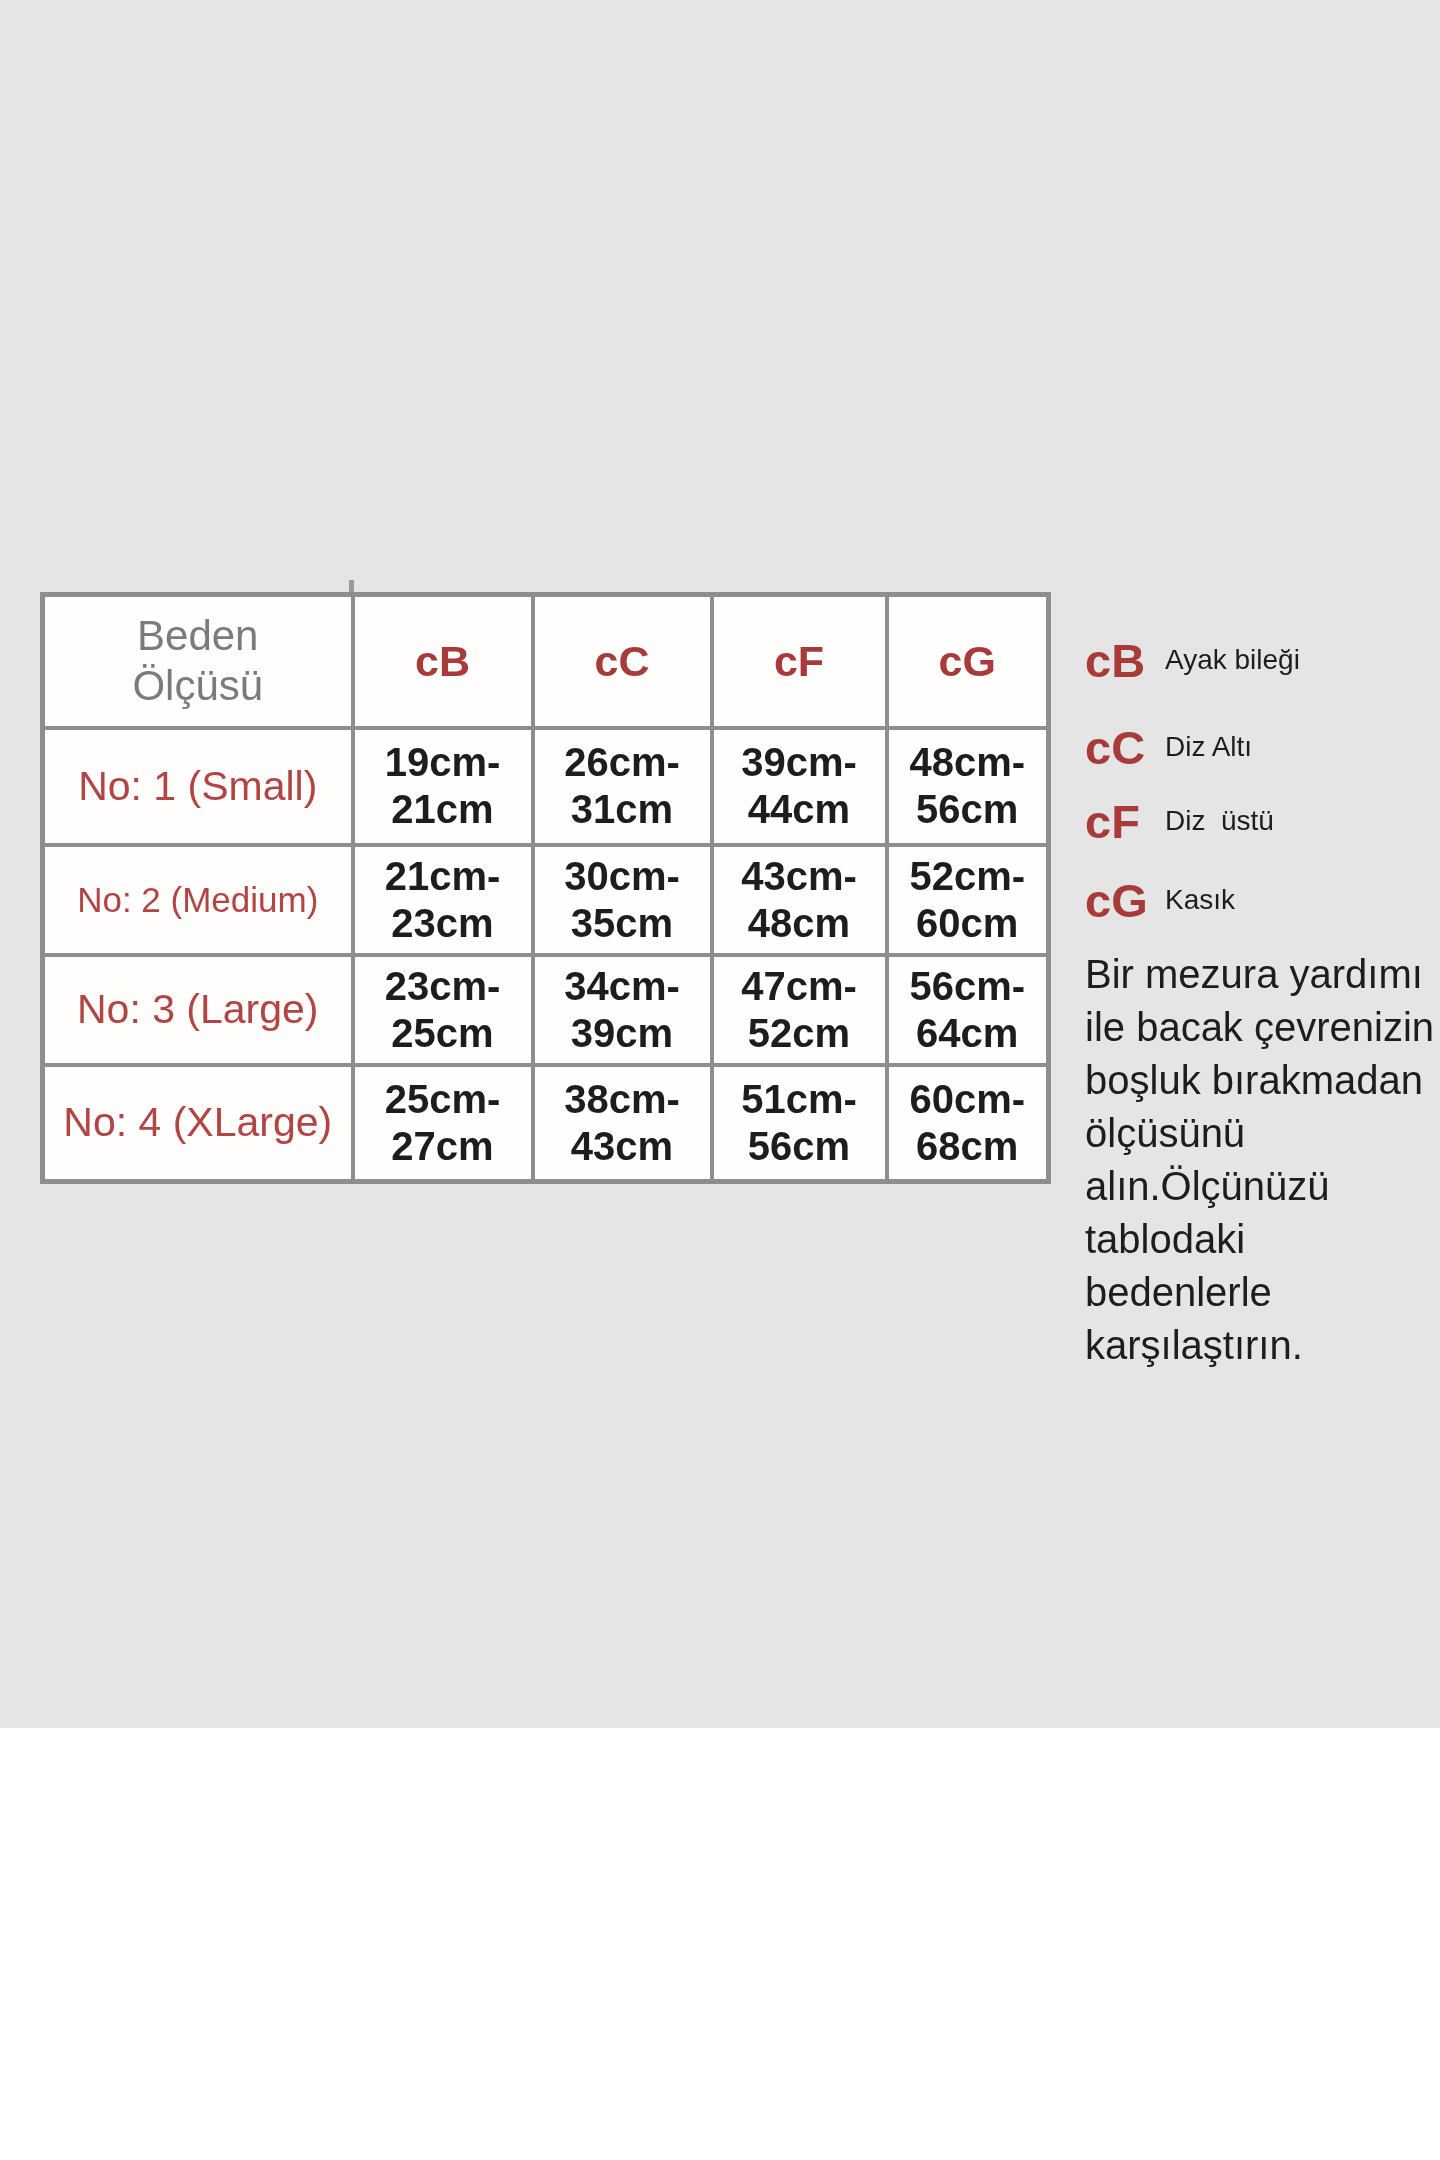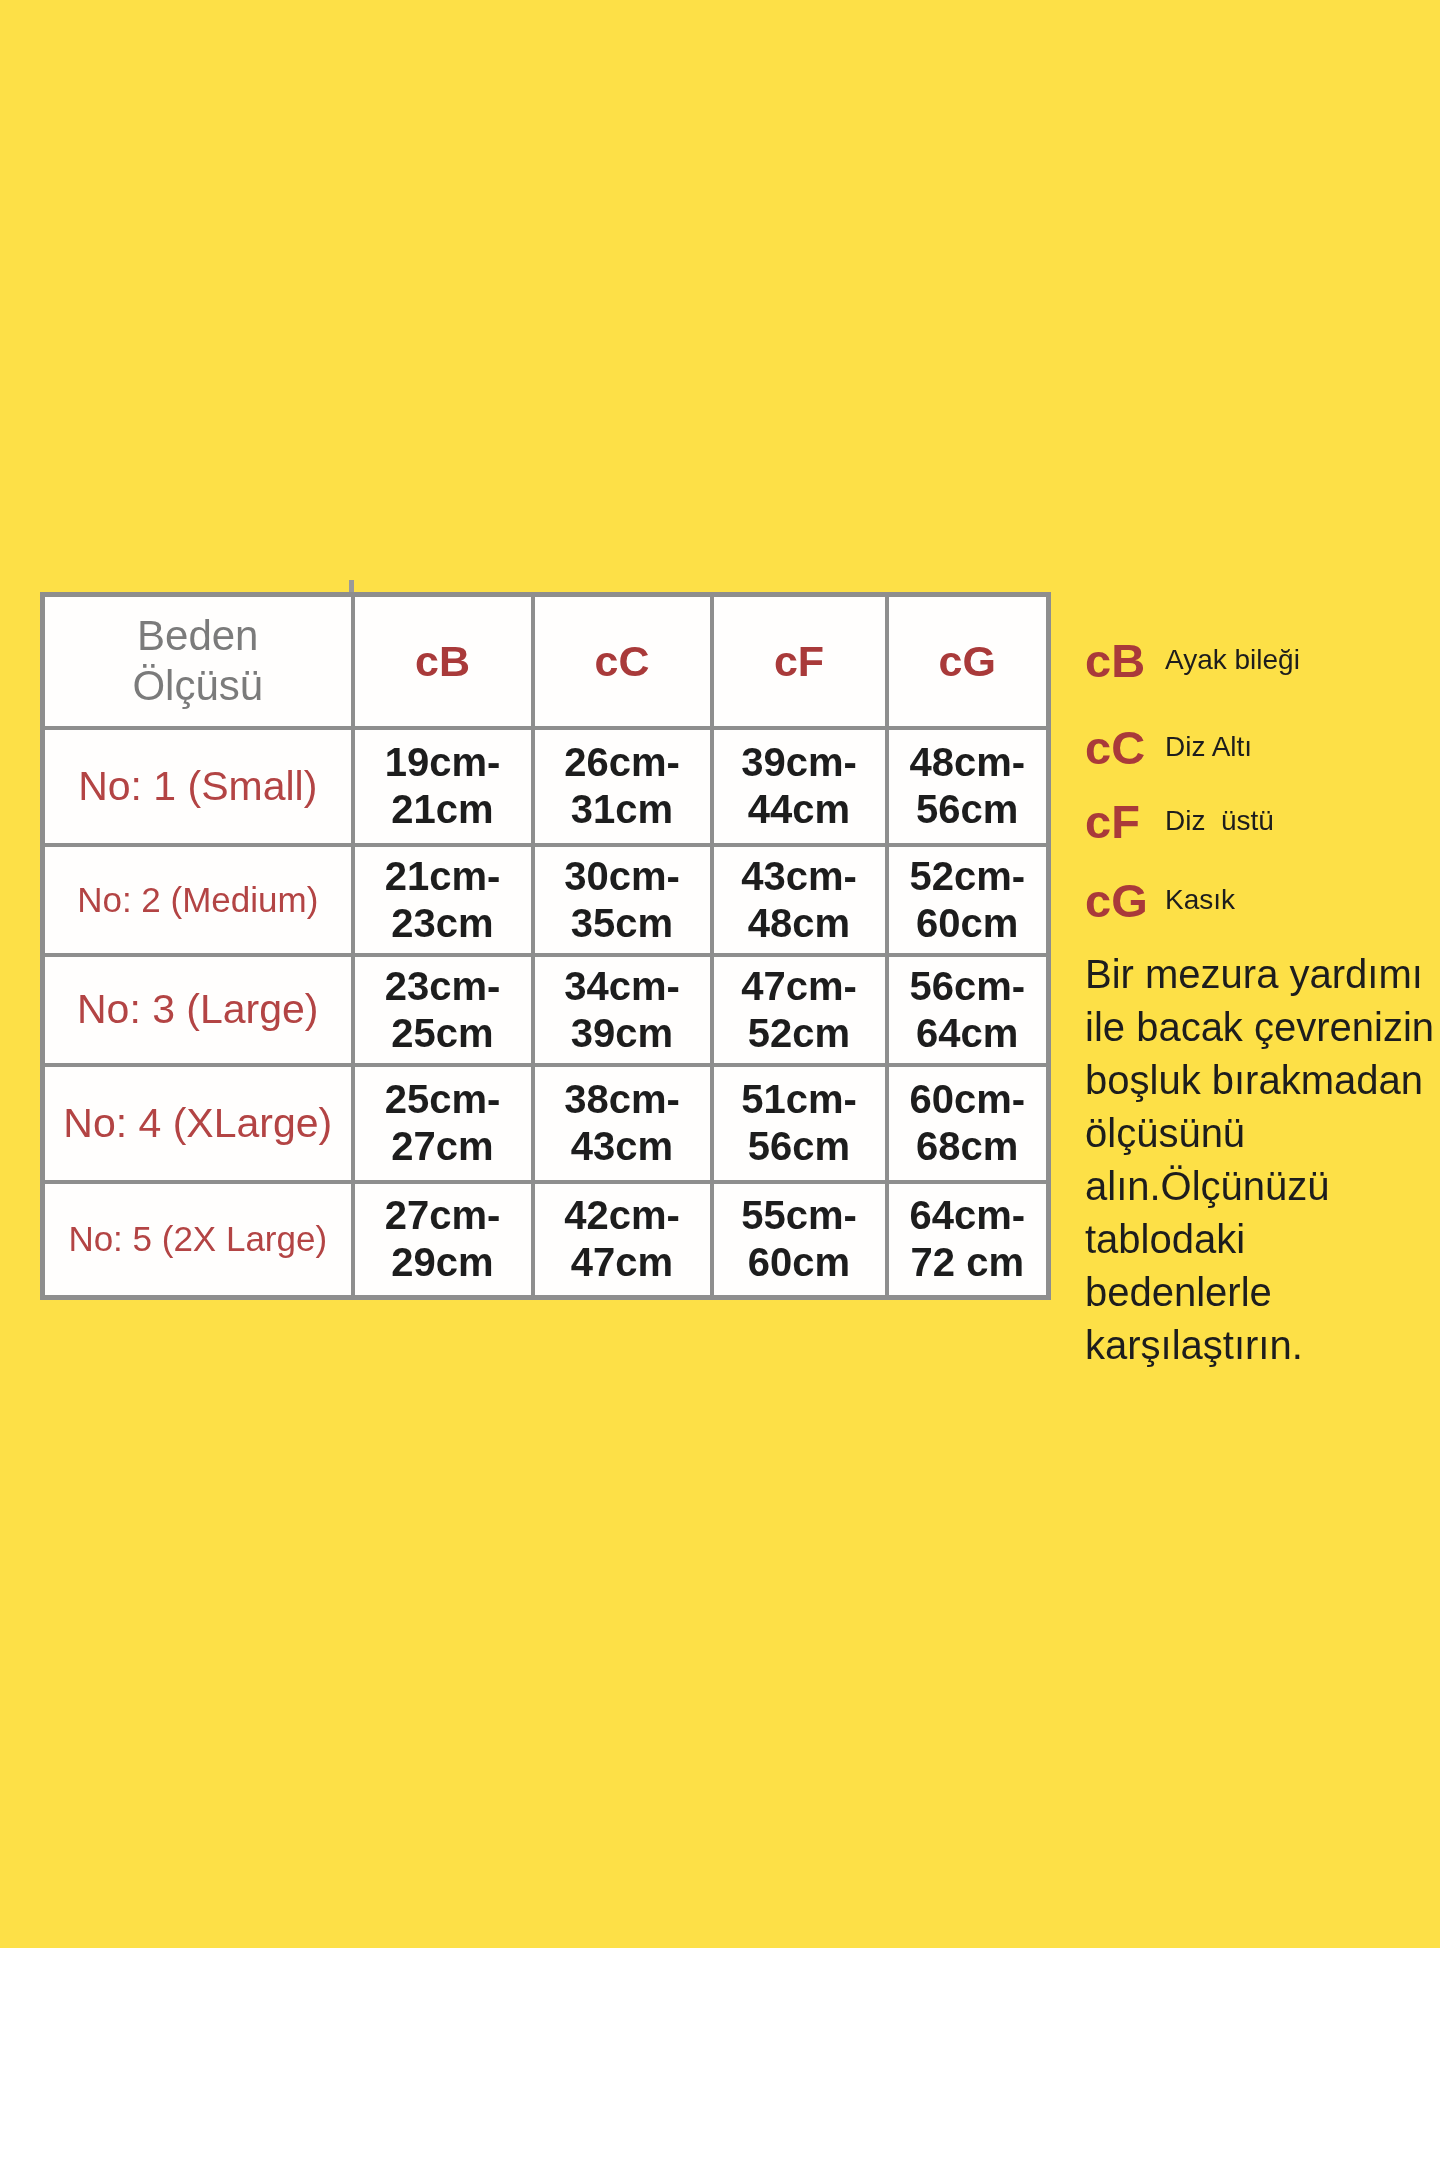--- a/index.html
+++ b/index.html
@@ -1,19 +1,19 @@
 <!DOCTYPE html>
 <html><head>
 <meta charset="utf-8">
 <style>
   html,body{margin:0;padding:0;background:#ffffff;}
   .canvas{
     position:relative;
-    width:1440px;height:1948px;
-    background:#fde047;
+    width:1440px;height:1728px;
+    background:#e5e5e5;
     overflow:hidden;
     font-family:"Liberation Sans", sans-serif;
   }
   
   table.size-table{
     position:absolute;left:40px;top:592px;
     width:1006px;
     border-collapse:collapse;
     table-layout:fixed;
     border:5px solid #8e8e8e;
@@ -170,31 +170,20 @@
         <td class="val">25cm-
 27cm</td>
         <td class="val">38cm-
 43cm</td>
         <td class="val">51cm-
 56cm</td>
         <td class="val">60cm-
 68cm</td>
       </tr>
 
-      <tr class="r5">
-        <td class="row-label">No: 5 (2X Large)</td>
-        <td class="val">27cm-
-29cm</td>
-        <td class="val">42cm-
-47cm</td>
-        <td class="val">55cm-
-60cm</td>
-        <td class="val">64cm-
-72 cm</td>
-      </tr>
 
 
     </tbody>
   </table>
 
   <div class="legend-item k1">
     <span class="legend-key">cB</span>
     <span class="legend-label">Ayak bileği</span>
   </div>
   <div class="legend-item k2">

